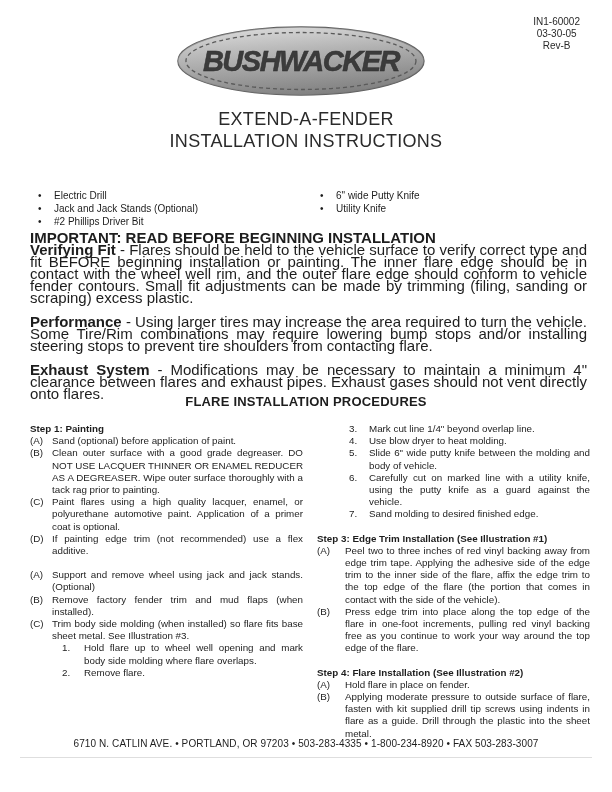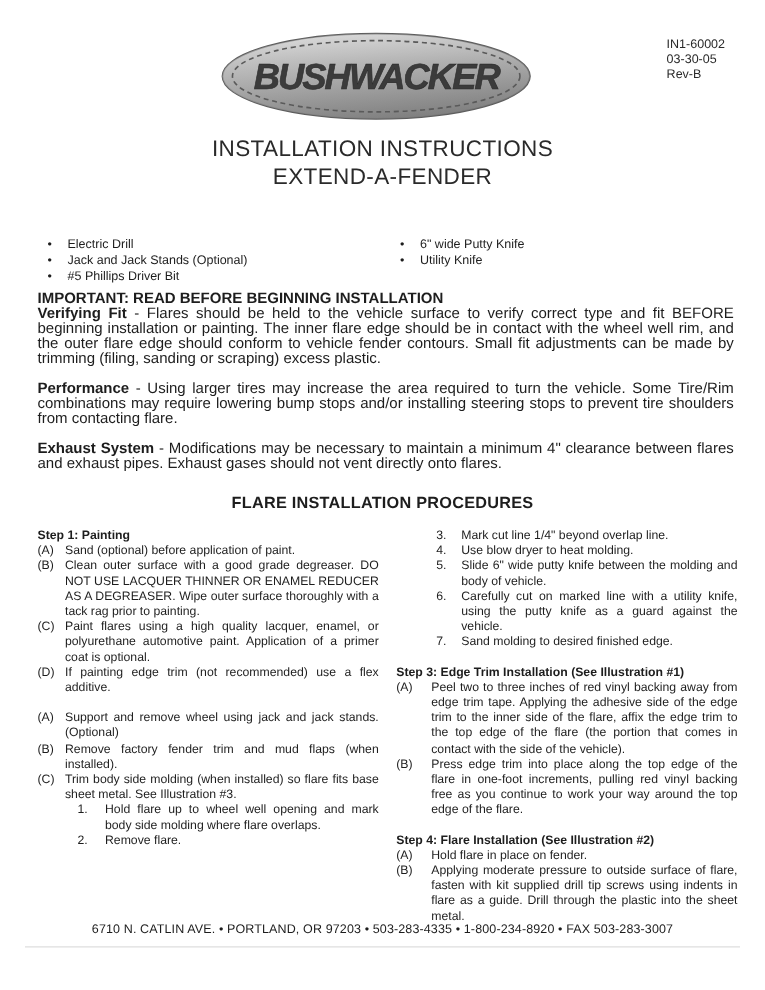--- a/index.html
+++ b/index.html
@@ -19,23 +19,23 @@
     position: absolute;
     top: 24px;
     left: 50%;
     transform: translateX(-52%);
     width: 252px;
     height: 74px;
     text-align: right;
   }
   .docinfo {
     position: absolute;
-    top: 30px;
+    top: 16px;
     right: 32px;
-    text-align: left;
+    text-align: center;
     font-size: 10px;
     line-height: 12px;
     color: #2a2a2a;
   }
 
   
   .title-block {
     position: absolute;
     top: 108px;
     left: 0;
@@ -65,21 +65,21 @@
   .tools-right { left: 320px; }
   .tool-item { white-space: nowrap; }
   .bullet { display: inline-block; width: 16px; }
 
   
   .important {
     position: absolute;
     top: 232px;
     left: 30px;
     right: 25px;
-    font-size: 12px;
+    font-size: 15px;
     line-height: 12px;
   }
   .imp-heading { font-weight: bold; margin-bottom: 0; }
   .imp-para { margin: 0 0 12px 0; text-align: justify; }
   .imp-para b { font-weight: bold; }
 
   
   .proc-heading {
     position: absolute;
     top: 394px;
@@ -159,28 +159,28 @@
     </svg>
   </div>
 
   <div class="docinfo">
     <div>IN1-60002</div>
     <div>03-30-05</div>
     <div>Rev-B</div>
   </div>
 
   <div class="title-block">
+    <div>EXTEND-A-FENDER</div>
     <div>INSTALLATION INSTRUCTIONS</div>
-    <div>EXTEND-A-FENDER</div>
   </div>
 
   <div class="tools-list tools-left">
       <div class="tool-item"><span class="bullet">•</span><span class="tool-text">Electric Drill</span></div>
       <div class="tool-item"><span class="bullet">•</span><span class="tool-text">Jack and Jack Stands (Optional)</span></div>
-      <div class="tool-item"><span class="bullet">•</span><span class="tool-text">#5 Phillips Driver Bit</span></div>
+      <div class="tool-item"><span class="bullet">•</span><span class="tool-text">#2 Phillips Driver Bit</span></div>
     </div>
   <div class="tools-list tools-right">
       <div class="tool-item"><span class="bullet">•</span><span class="tool-text">6" wide Putty Knife</span></div>
       <div class="tool-item"><span class="bullet">•</span><span class="tool-text">Utility Knife</span></div>
     </div>
 
   <div class="important">
     <div class="imp-heading">IMPORTANT:  READ BEFORE BEGINNING INSTALLATION</div>
     <div>
         <p class="imp-para"><b>Verifying Fit</b><span> - Flares should be held to the vehicle surface to verify correct type and fit BEFORE beginning installation or painting.  The inner flare edge should be in contact with the wheel well rim, and the outer flare edge should conform to vehicle fender contours. Small fit adjustments can be made by trimming (filing, sanding or scraping) excess plastic.</span></p>

